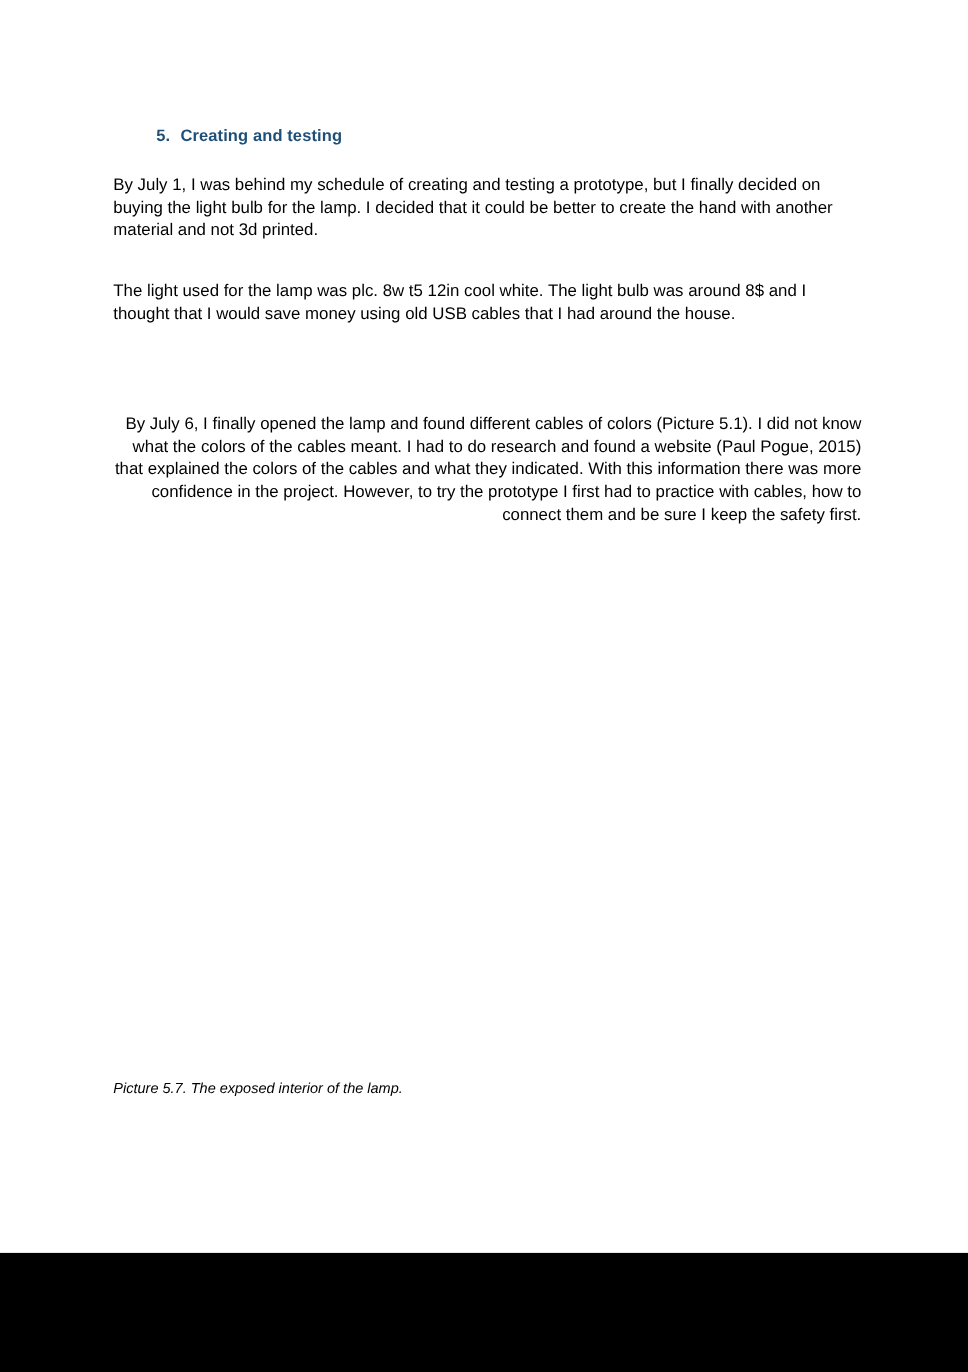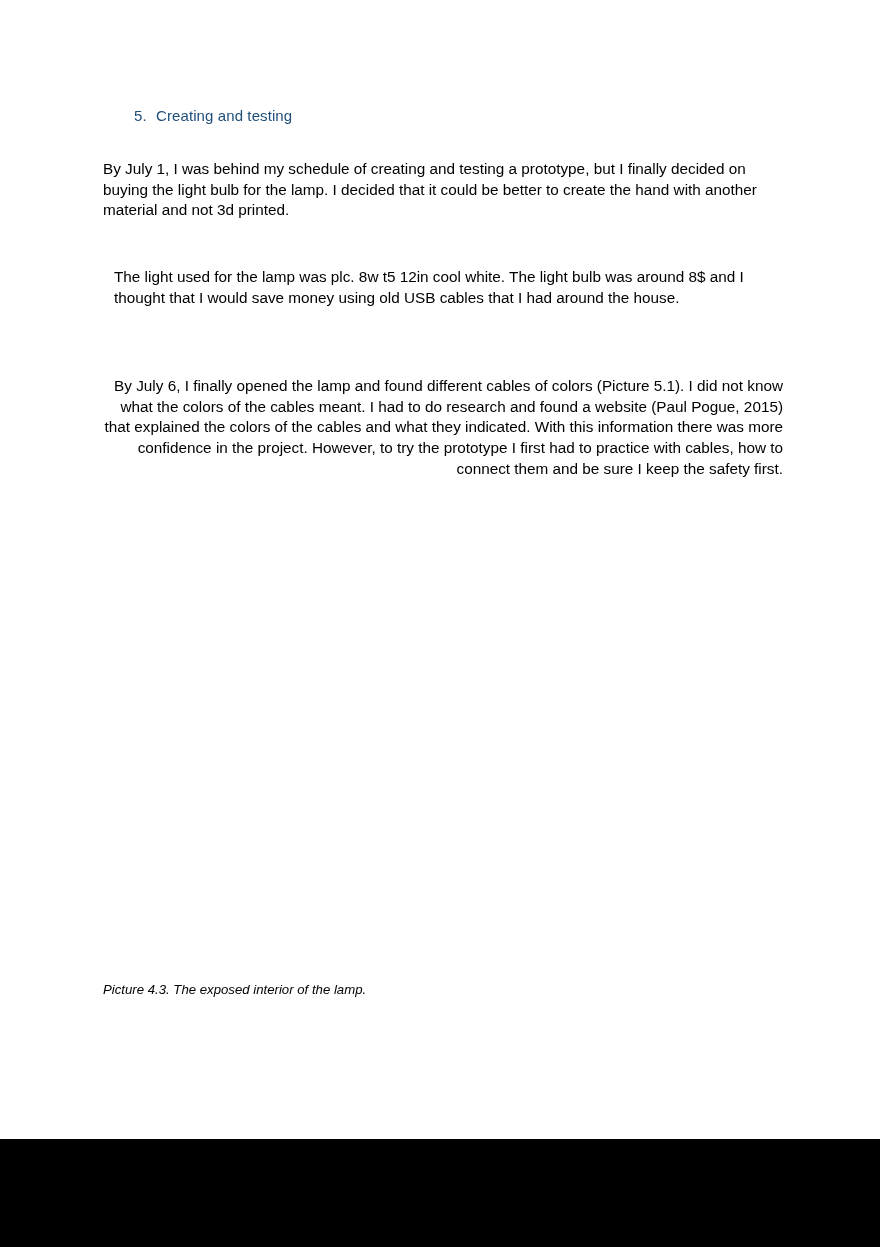--- a/index.html
+++ b/index.html
@@ -22,45 +22,45 @@
     height: 1247px;
     background: #ffffff;
   }
   .content {
     position: absolute;
     left: 103px;
     top: 0;
     width: 676px;
   }
   .heading {
-    margin: 4px;
+    margin: 12px;
     padding: 0;
     position: absolute;
     left: 27px;
     top: 103px;
     font-size: 15px;
-    font-weight: normal;
+    font-weight: bold;
     color: #1F4E79;
     letter-spacing: 0.1px;
   }
   .heading .num {
     display: inline-block;
     width: 22px;
   }
   .para {
     position: absolute;
     left: 0;
     font-size: 15.3px;
     line-height: 20.6px;
     color: #000000;
     text-align: left;
     width: 676px;
   }
   #para1 { top: 144px; }
-  #para2 { top: 252px; width: 680px; margin-left: 11px; }
+  #para2 { top: 240px; width: 680px; }
   #para3 { top: 361px; width: 680px; text-align: right; }
   .caption {
     position: absolute;
     left: 0;
     top: 981px;
     font-size: 13.2px;
     font-style: italic;
     color: #000000;
     line-height: 18px;
   }
@@ -80,18 +80,18 @@
   <div class="content">
 
     <h2 class="heading">
       <span class="num">5.</span><span>Creating and testing</span>
     </h2>
 
     <p class="para" id="para1">By July 1, I was behind my schedule of creating and testing a prototype, but I finally decided on buying the light bulb for the lamp. I decided that it could be better to create the hand with another material and not 3d printed.</p>
     <p class="para" id="para2">The light used for the lamp was plc. 8w t5 12in cool white. The light bulb was around 8$ and I thought that I would save money using old USB cables that I had around the house.</p>
     <p class="para" id="para3">By July 6, I finally opened the lamp and found different cables of colors (Picture 5.1). I did not know what the colors of the cables meant. I had to do research and found a website (Paul Pogue, 2015) that explained the colors of the cables and what they indicated. With this information there was more confidence in the project. However, to try the prototype I first had to practice with cables, how to connect them and be sure I keep the safety first.</p>
 
-    <div class="caption">Picture 4.3. The exposed interior of the lamp.</div>
+    <div class="caption">Picture 5.7. The exposed interior of the lamp.</div>
 
   </div>
 
   <div class="footer-band"></div>
 </div>
 
 </body></html>

